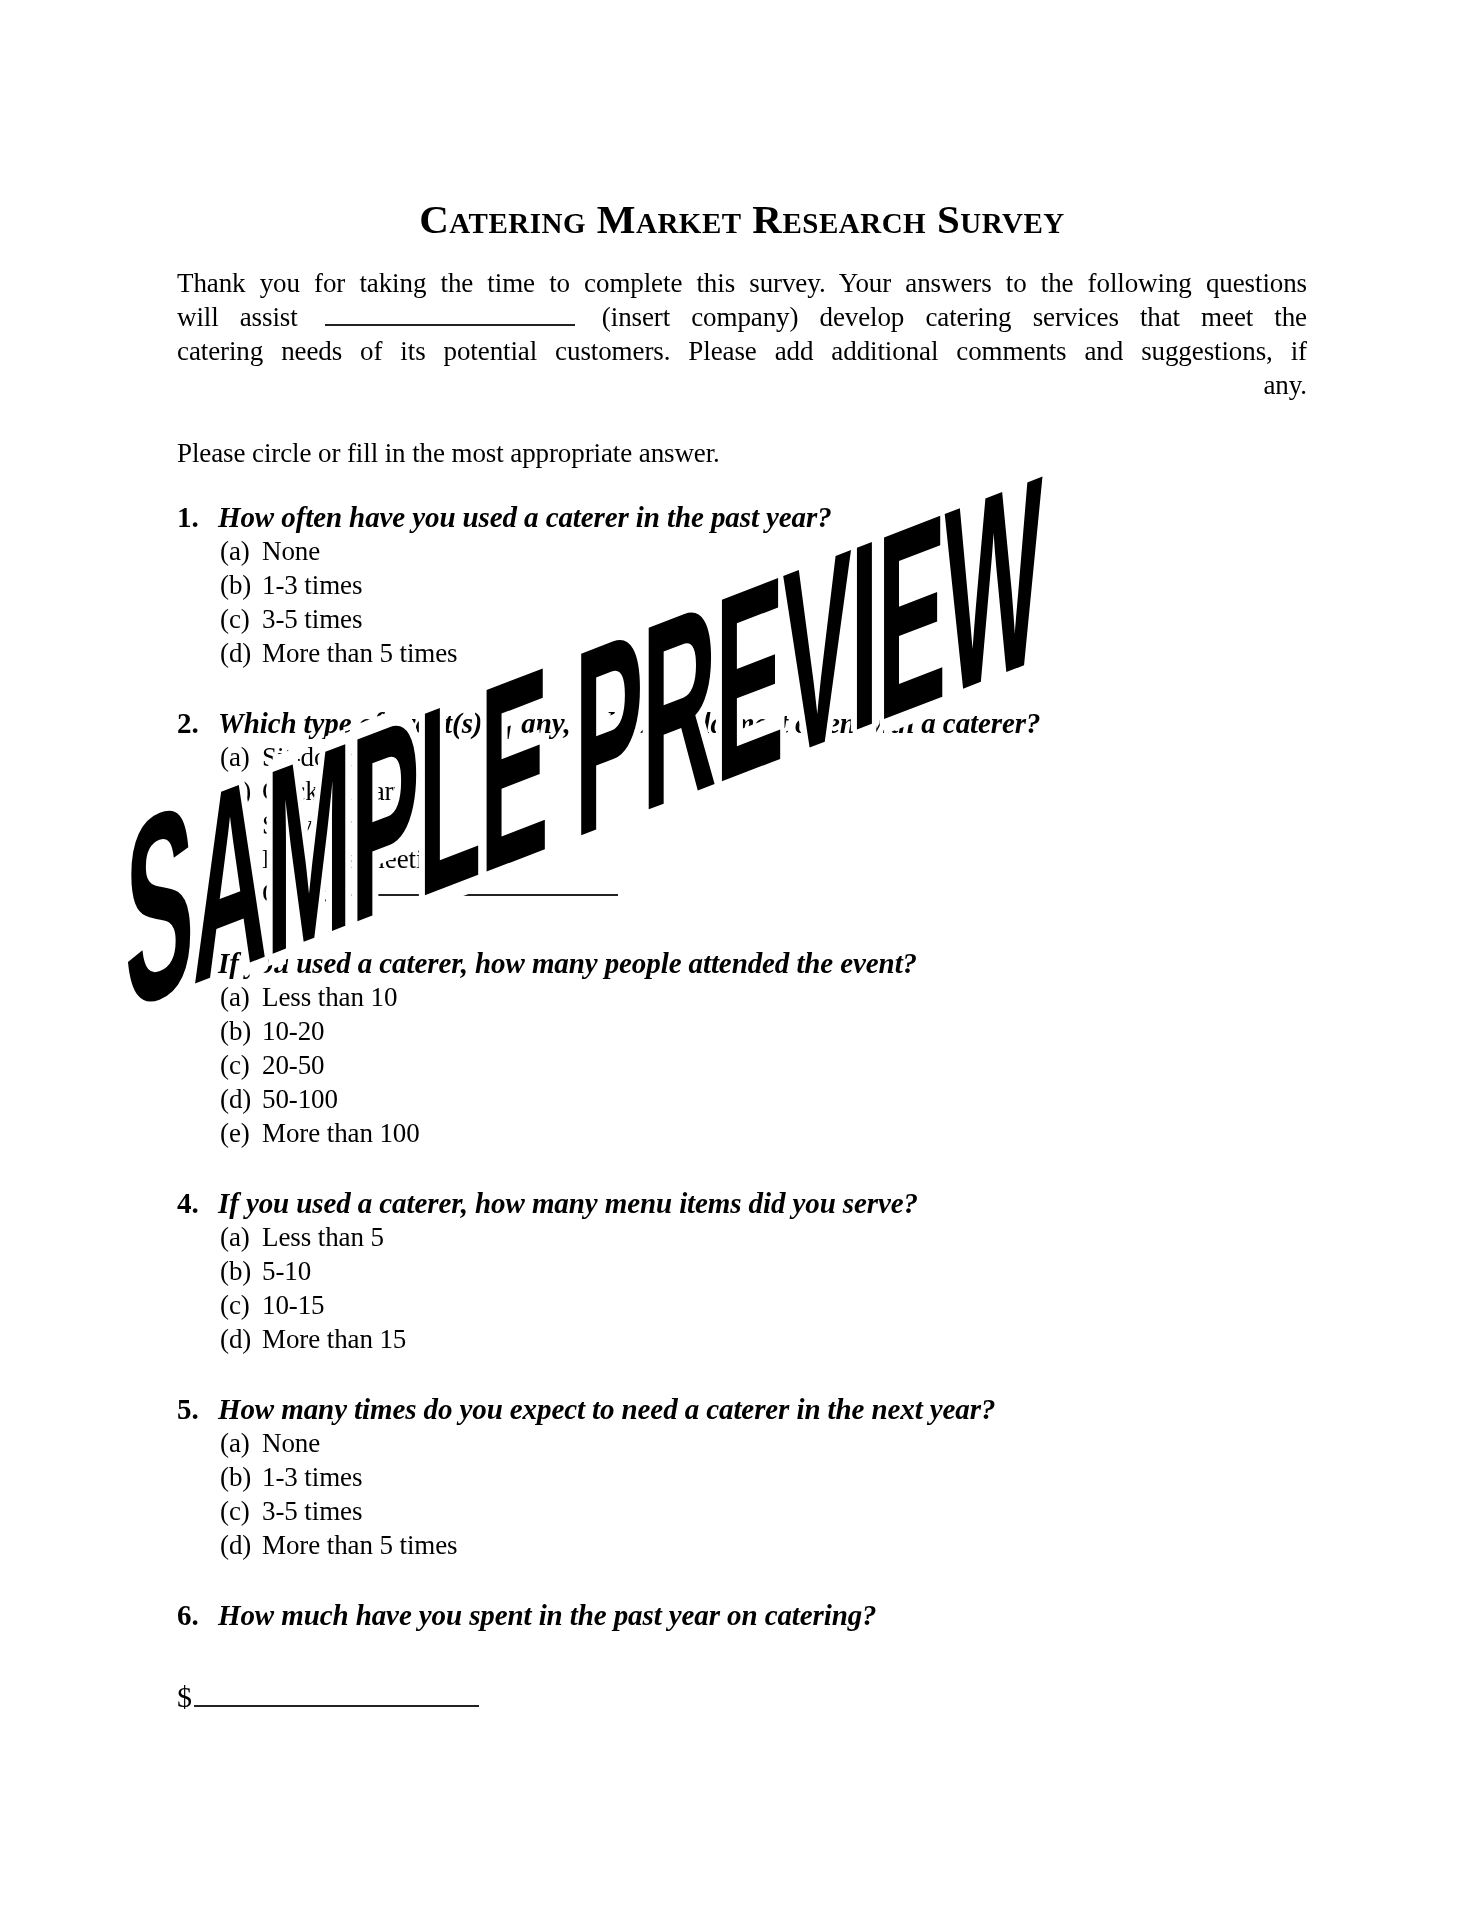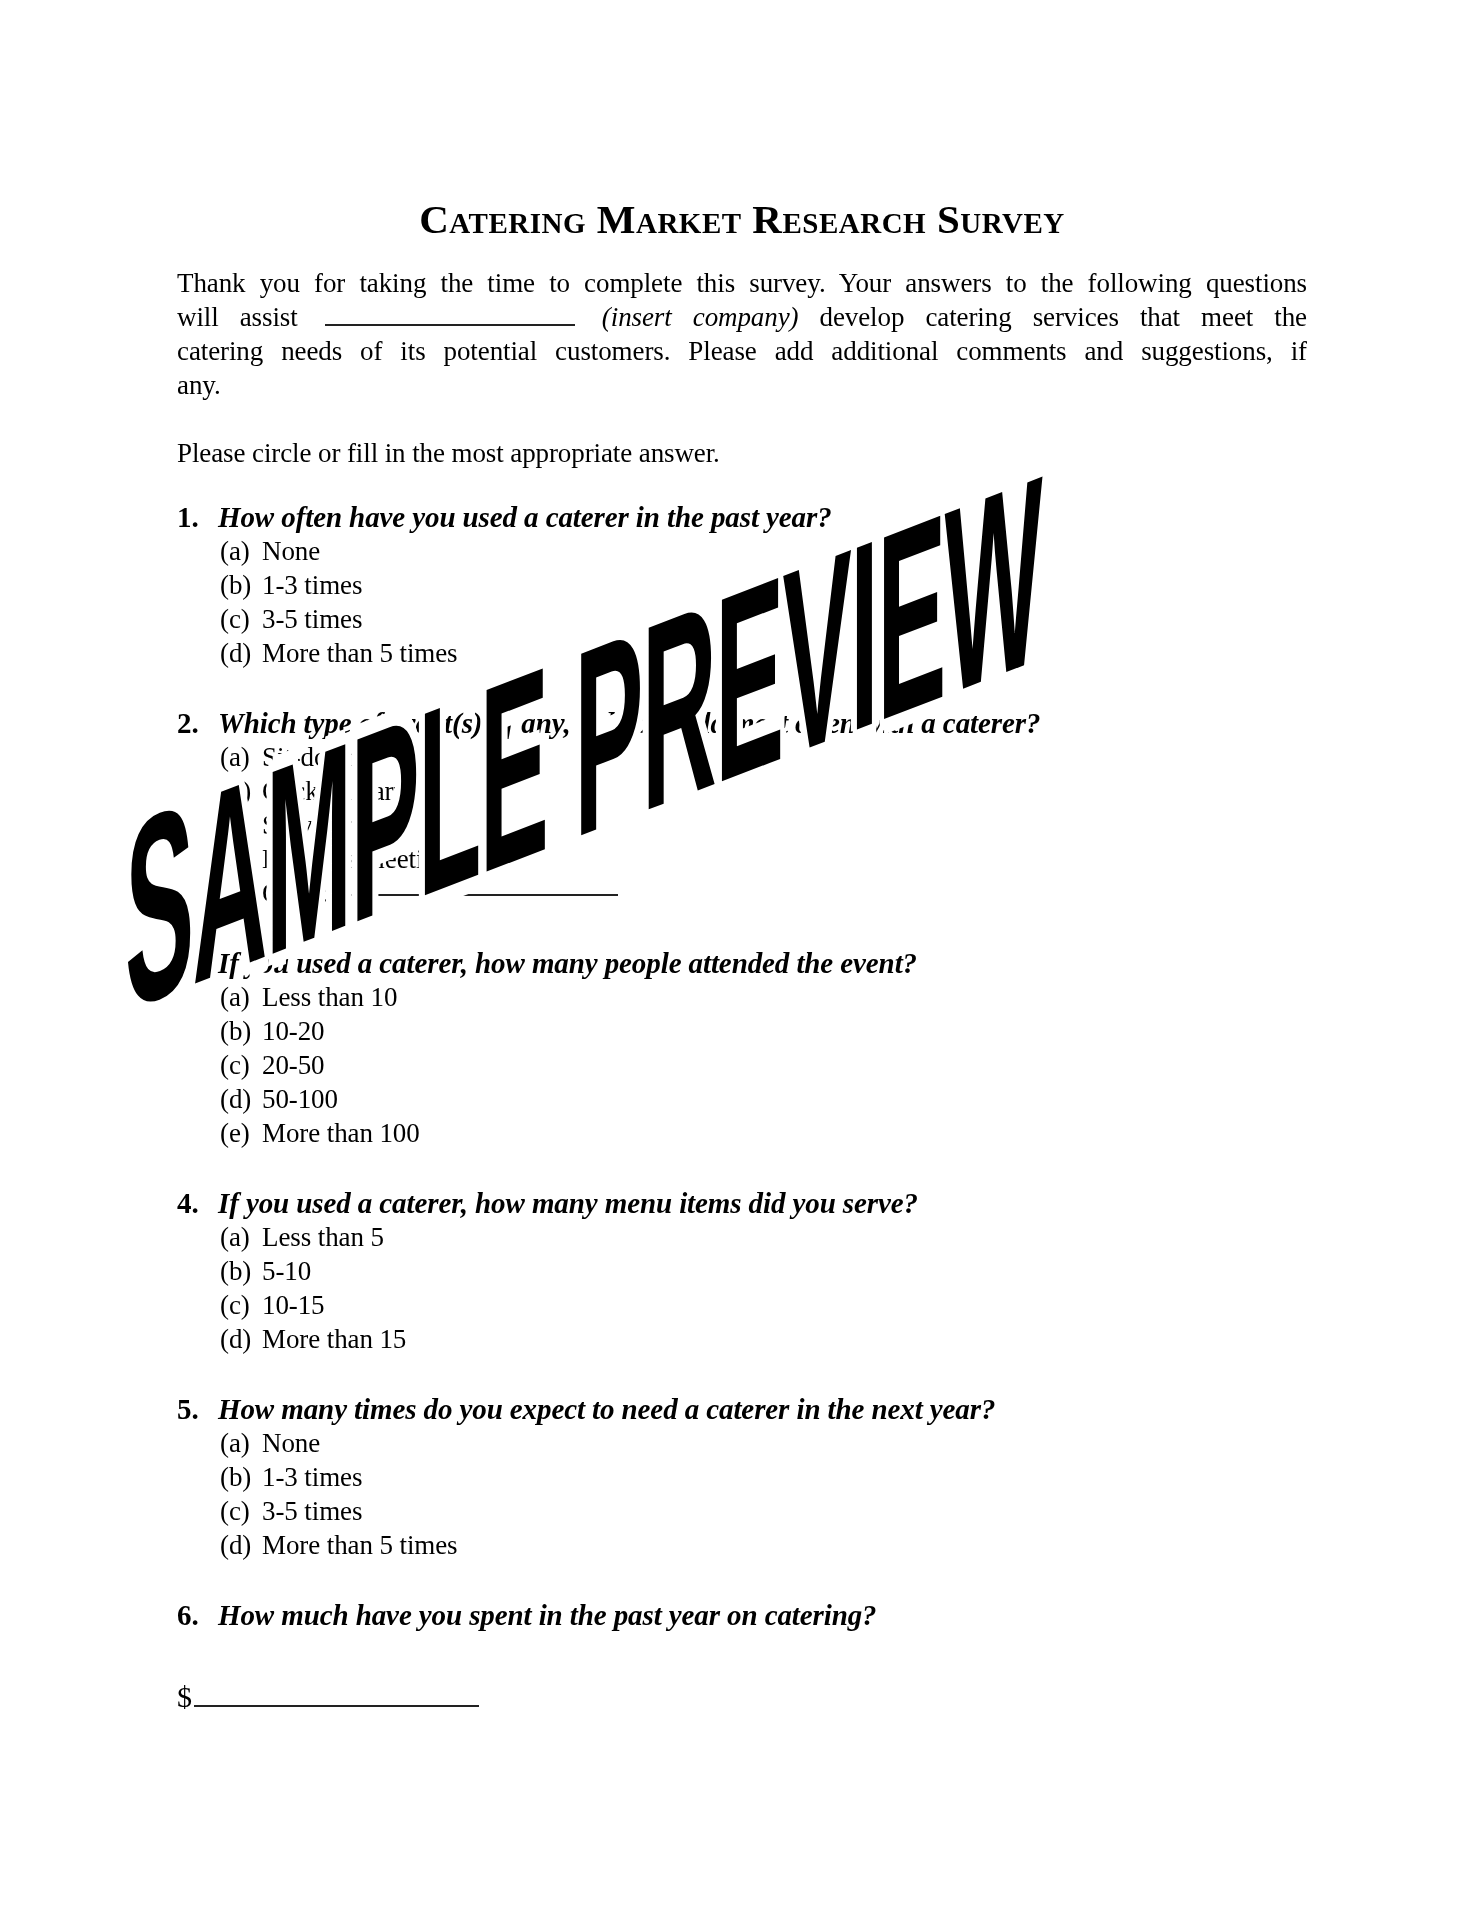--- a/index.html
+++ b/index.html
@@ -4,22 +4,22 @@
 <style>
   html,body{margin:0;padding:0;background:#ffffff;}
   body{width:1483px;height:1920px;position:relative;overflow:hidden;
        font-family:"Liberation Serif",serif;color:#000;}
   .page{position:absolute;inset:0;padding:185px 176px 0 177px;
         font-size:27px;line-height:34px;letter-spacing:-0.1px;}
   h1.doc-title{margin:12px;font-size:41px;line-height:44px;font-weight:700;
         font-variant:small-caps;text-align:center;letter-spacing:0.5px;}
   .para{margin-top:25px;}
   .jline{text-align:justify;text-align-last:justify;}
-  .lastline{text-align:left;}
-  .it{font-style:italic;}
+  .lastline{text-align:right;}
+  .it{}
   .blank{display:inline-block;border-bottom:2px solid #222;height:18px;}
   .blank-company{width:250px;margin:0 6px;}
   .blank-other{width:280px;margin-left:8px;}
   .blank-amount{width:285px;margin-left:2px;}
   .please{margin-top:34px;}
   .q{margin-top:36px;}
   #questions .q:first-child{margin-top:30px;}
   .q-head{display:flex;font-weight:700;font-size:29px;line-height:34px;}
   .q-num{width:41px;flex:0 0 41px;}
   .q-text{flex:1;font-style:italic;}

